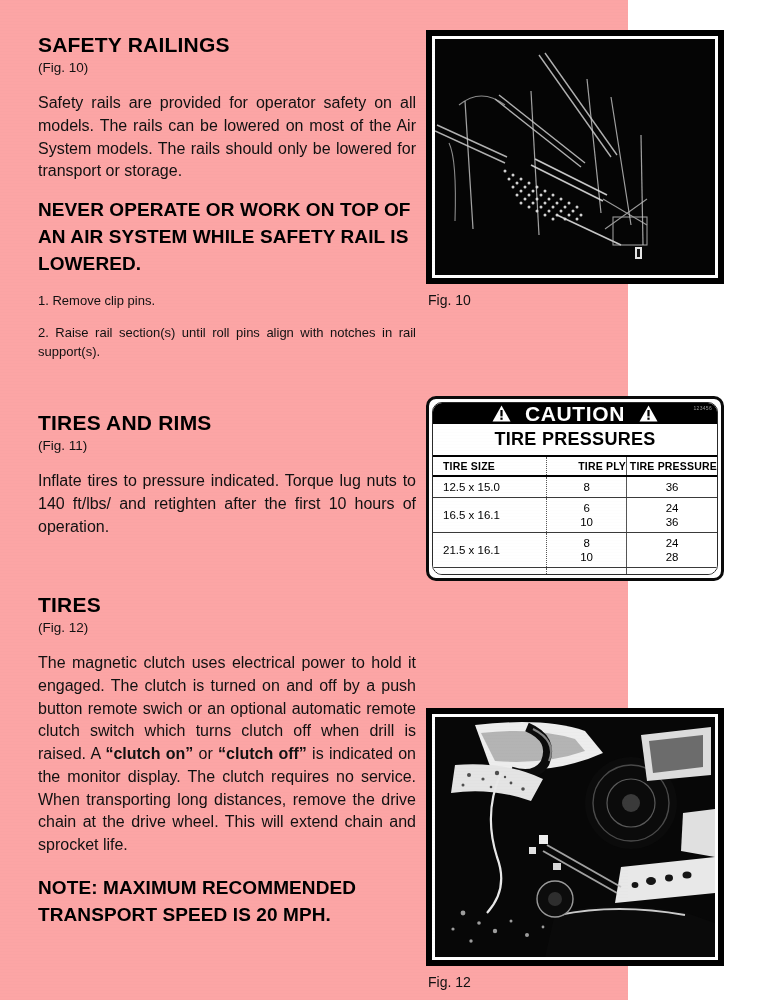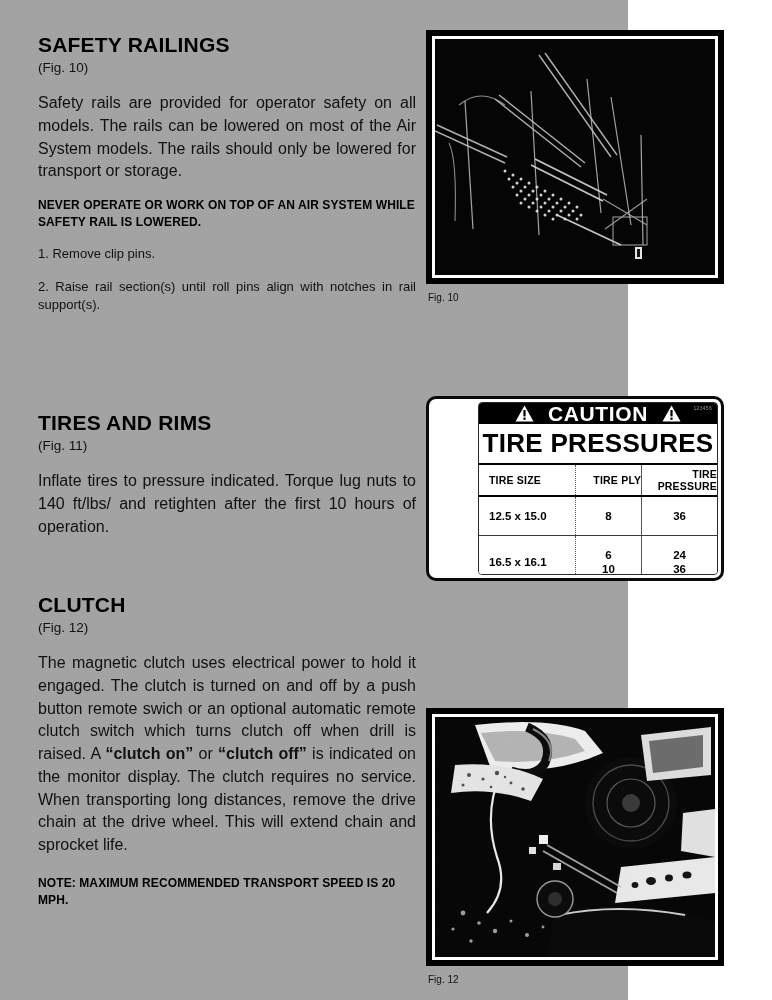--- a/index.html
+++ b/index.html
@@ -14,21 +14,21 @@
     position: relative;
     font-family: "Liberation Sans", sans-serif;
     color: #000000;
     overflow: hidden;
   }
 
   .page {
     position: relative;
     width: 628px;
     height: 1000px;
-    background: #a3a3a3;
+    background: #fca5a5;
   }
 
   
   .col-left {
     position: absolute;
     left: 38px;
     width: 378px;
   }
 
   .section-title {
@@ -47,21 +47,21 @@
   }
   p.body {
     font-size: 16px;
     line-height: 1.42;
     margin: 0 0 14px 0;
     text-align: justify;
     color: #111;
   }
   p.body.lastpara { margin-bottom: 0; margin-top: 14px; }
   p.warn {
-    font-size: 12px;
+    font-size: 19px;
     font-weight: bold;
     line-height: 1.42;
     margin: 0 0 14px 0;
     letter-spacing: 0.1px;
     color: #000;
   }
   p.numbered {
     font-size: 13px;
     line-height: 1.42;
     margin: 0 0 14px 0;
@@ -85,45 +85,44 @@
     background: #000;
     position: relative;
     overflow: hidden;
   }
   .photo-canvas {
     display: block;
     width: 100%;
     height: 100%;
   }
   .fig-caption {
-    font-size: 10px;
+    font-size: 14px;
     color: #111;
     margin-top: 8px;
     padding-left: 2px;
   }
 
   
   .decal {
     position: absolute;
     background: #ffffff;
     border: 3px solid #0a0a0a;
     border-radius: 10px;
     box-sizing: border-box;
     overflow: hidden;
     padding: 3px;
   }
   .decal-inner {
     border: 1px solid #2a2a2a;
-    border-radius: 4px;
+    border-radius: 10px;
     overflow: hidden;
     height: 100%;
     box-sizing: border-box;
     display: flex;
     flex-direction: column;
-    margin-left: 46px;
   }
   .caution-bar {
     background: #000000;
     color: #ffffff;
     display: flex;
     align-items: center;
     justify-content: center;
     gap: 14px;
     height: 28px;
     position: relative;
@@ -145,21 +144,21 @@
     position: absolute;
     right: 5px;
     top: 2px;
     font-size: 5px;
     color: #9a9a9a;
     letter-spacing: 0.3px;
     font-family: "Liberation Sans", sans-serif;
   }
   .tp-title {
     text-align: center;
-    font-size: 26px;
+    font-size: 18px;
     font-weight: bold;
     letter-spacing: 0.3px;
     line-height: 1;
     padding: 6px 0 7px 0;
     background: #ffffff;
     color: #000;
   }
   table.tp {
     width: 100%;
     border-collapse: collapse;
@@ -173,24 +172,24 @@
     letter-spacing: 0.2px;
     padding: 3px 0 3px 0;
     border-top: 2px solid #000;
     border-bottom: 2px solid #000;
     text-align: right;
     color: #000;
   }
   table.tp th.size-h { text-align: left; padding-left: 10px; }
   table.tp td {
     font-size: 11.5px;
-    font-weight: bold;
+    font-weight: normal;
     border-bottom: 1px solid #3a3a3a;
     text-align: center;
-    padding: 12px 0;
+    padding: 3px 0;
     color: #000;
     vertical-align: middle;
   }
   table.tp td.size {
     text-align: left;
     padding-left: 10px;
     font-size: 11.5px;
   }
   table.tp tr:last-child td { border-bottom: none; }
   .stack { line-height: 1.22; }
@@ -221,21 +220,21 @@
     <p class="numbered">2. Raise rail section(s) until roll pins align with notches in rail support(s).</p>
   </div>
 
   <div class="col-left" style="top:412px;">
     <h1 class="section-title">TIRES AND RIMS</h1>
     <div class="fig-ref">(Fig. 11)</div>
     <p class="body lastpara">Inflate tires to pressure indicated.  Torque lug nuts to 140 ft/lbs/ and retighten after the first 10 hours of operation.</p>
   </div>
 
   <div class="col-left" style="top:594px;">
-    <h1 class="section-title">CLUTCH</h1>
+    <h1 class="section-title">TIRES</h1>
     <div class="fig-ref">(Fig. 12)</div>
     <p class="body"><span>The magnetic clutch uses electrical power to hold it engaged.  The clutch is turned on and off by a push button remote swich or an optional automatic remote clutch switch which turns clutch off when drill is raised.  A </span><span class="b">“clutch on”</span><span> or </span><span class="b">“clutch off”</span><span> is indicated on the monitor display.  The clutch requires no service.  When transporting long distances, remove the drive chain at the drive wheel.  This will extend chain and sprocket life.</span></p>
     <p class="warn" style="margin-top:18px;">NOTE: MAXIMUM RECOMMENDED TRANSPORT SPEED IS 20 MPH.</p>
   </div>
 
   <div class="figure" style="left:426px; top:30px; width:298px;">
     <div class="photo-frame" style="width:298px; height:254px;">
       <div class="photo-inner" style="width:100%; height:100%;">
         <svg class="photo-canvas" viewBox="0 0 280 236" preserveAspectRatio="none">
           <rect x="0" y="0" width="280" height="236" fill="#050505"></rect>

